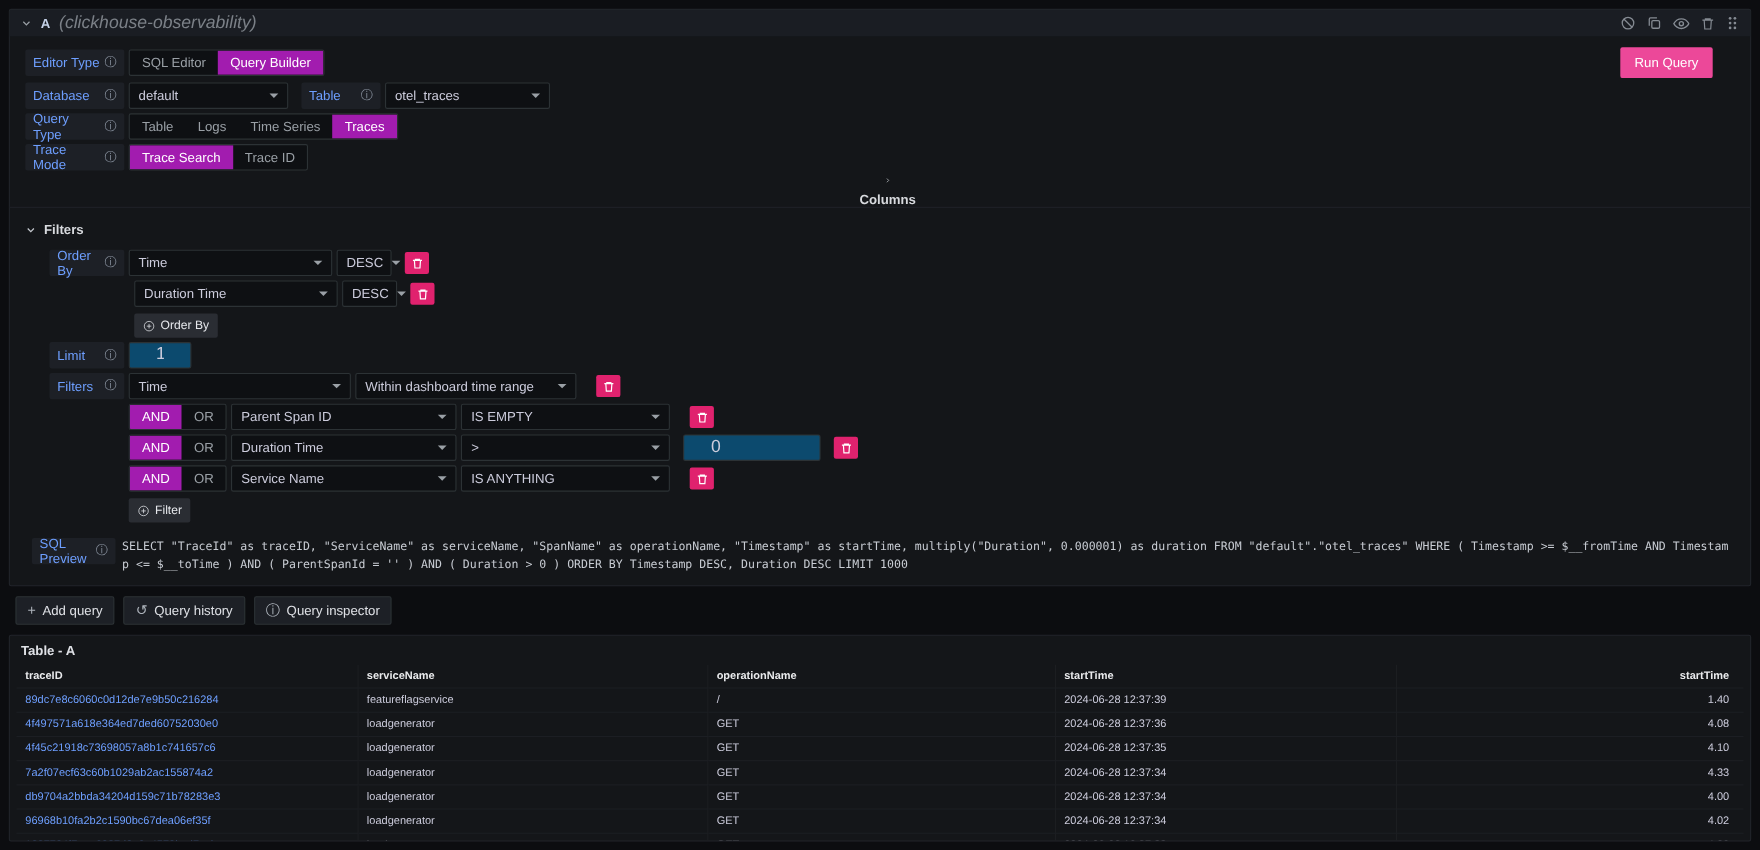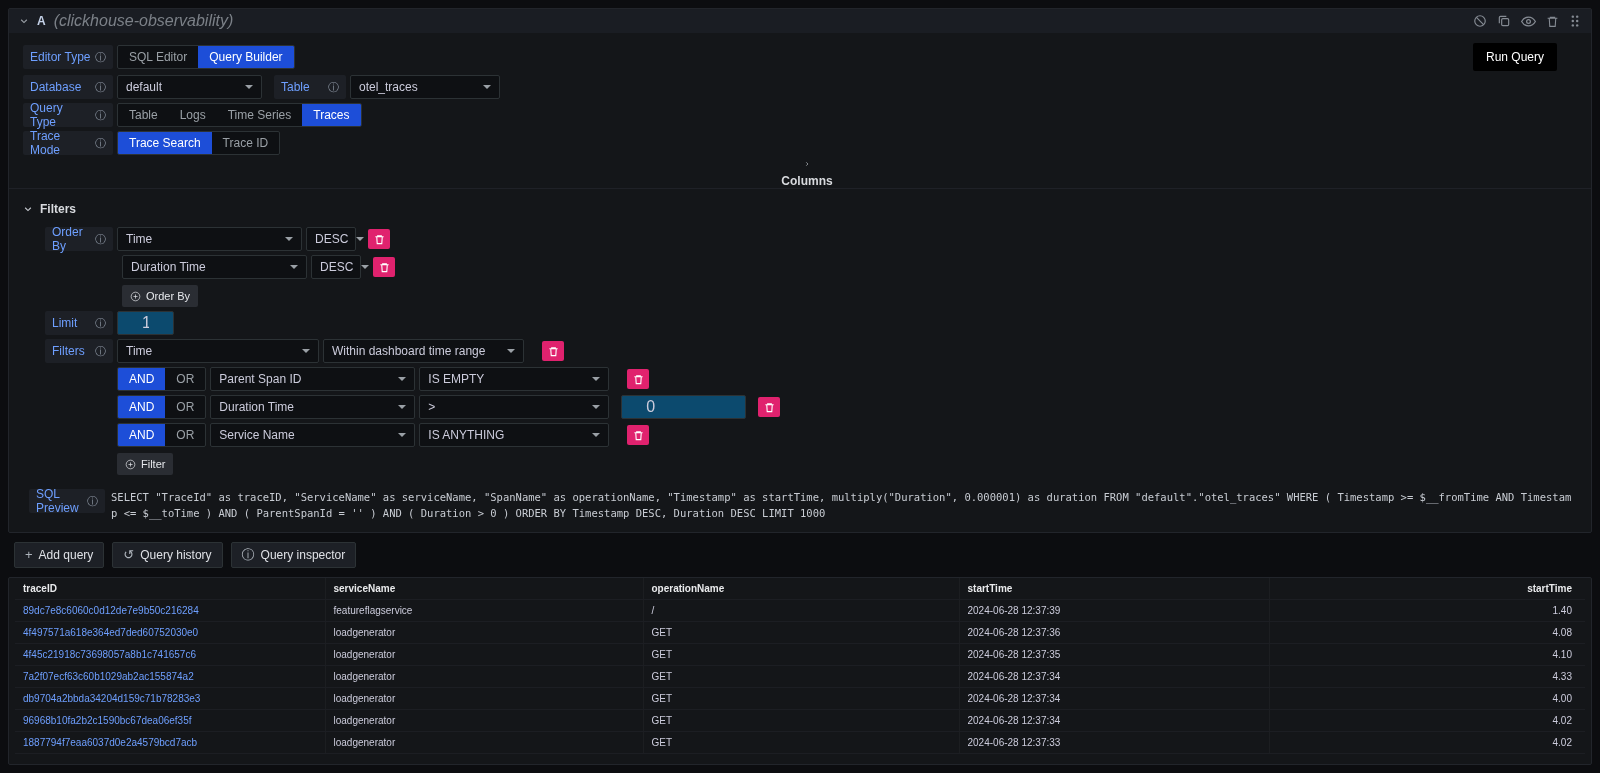--- a/index.html
+++ b/index.html
@@ -22,21 +22,21 @@
   .row { display:flex; align-items:center; gap:4px; padding-left:14px; margin:4px 0; }
   .row.indent { padding-left:36px; }
   .chip { background:#1d2026; border-radius:2px; height:24px; display:flex; align-items:center;
     justify-content:space-between; padding:0 7px; font-size:12px; font-weight:500; color:#6e9fff; flex:none; }
   .w90 { width:90px; } .w68 { width:68px; } .w72 { width:72px; } .w76 { width:76px; margin-left:-8px; }
   .info { color:#8a93a0; font-size:11px; line-height:1; margin-left:4px; }
 
   .radio-group { display:flex; align-items:stretch; background:#0e1013; border:1px solid #2c3235;
     border-radius:2px; height:24px; overflow:hidden; flex:none; }
   .radio { display:flex; align-items:center; padding:0 11px; font-size:12px; color:#9aa0a6; cursor:pointer; white-space:nowrap; }
-  .radio.active { background:#1d4ed8; color:#ffffff; font-weight:500; }
+  .radio.active { background:#a21caf; color:#ffffff; font-weight:500; }
 
   .select { display:flex; align-items:center; justify-content:space-between; gap:8px; background:#0e1013;
     border:1px solid #2c3235; border-radius:2px; height:24px; padding:0 8px; font-size:12px; color:#ccccdc;
     cursor:pointer; flex:none; white-space:nowrap; }
   .caret { width:0; height:0; border-left:4px solid transparent; border-right:4px solid transparent;
     border-top:4px solid #9aa0a6; flex:none; }
   .tin { background:#0c4a6e; border:1px solid #2c3235; border-radius:2px; height:24px; padding:0 24px;
     font-size:16px; color:#ccccdc; font-family:"Liberation Sans", sans-serif; flex:none; }
 
   .w-db { width:145px; } .w-table { width:150px; }
@@ -45,21 +45,21 @@
   .w-field { width:205px; } .w-op { width:190px; }
   .w-val { width:125px; } .w-limit { width:57px; }
 
   .btn-danger { width:22px; height:20px; background:#e0226e; border:none; border-radius:2px;
     display:flex; align-items:center; justify-content:center; cursor:pointer; flex:none; margin-left:8px; }
   .btn-danger.gap { margin-left:14px; }
 
   .btn-add { height:22px; display:inline-flex; align-items:center; gap:5px; background:#2a2d33;
     border:none; border-radius:2px; padding:0 8px; font-size:11px; color:#e6e8ec; cursor:pointer; flex:none; }
 
-  .btn-primary { margin-left:auto; margin-right:34px; height:28px; background:#000000; color:#fff;
+  .btn-primary { margin-left:auto; margin-right:34px; height:28px; background:#ec4899; color:#fff;
     border:none; border-radius:2px; padding:0 13px; font-size:12px; font-weight:500; cursor:pointer; flex:none; }
 
   .section { display:flex; align-items:center; gap:7px; height:28px; padding-left:14px; margin-top:6px;
     font-size:12px; font-weight:600; color:#d8dade; cursor:pointer; }
   .section.bordered { border-bottom:1px solid #1f2127; margin-bottom:6px;flex-direction:column; }
 
   .sqlrow { display:flex; align-items:flex-start; gap:6px; padding-left:28px; margin-top:14px; }
   .sqltext { flex:1; margin-right:14px; font-family:"DejaVu Sans Mono", monospace; font-size:10.5px;
     line-height:1.55; color:#c8ccd3; word-break:break-all; }
 
@@ -367,20 +367,21 @@
       <span class="g">↺</span>
       <span>Query history</span>
     </button>
     <button class="btn-sec">
       <span class="g">ⓘ</span>
       <span>Query inspector</span>
     </button>
   </div>
 
   <section class="panel table-panel">
+    <div class="ptitle">Table - A</div>
     <div style="flex:1; overflow:hidden; padding:0 6px;">
       <table>
         <colgroup>
           <col style="width:310px">
             <col style="width:318px">
             <col style="width:316px">
             <col style="width:310px">
             <col>
         </colgroup>
         <thead>

